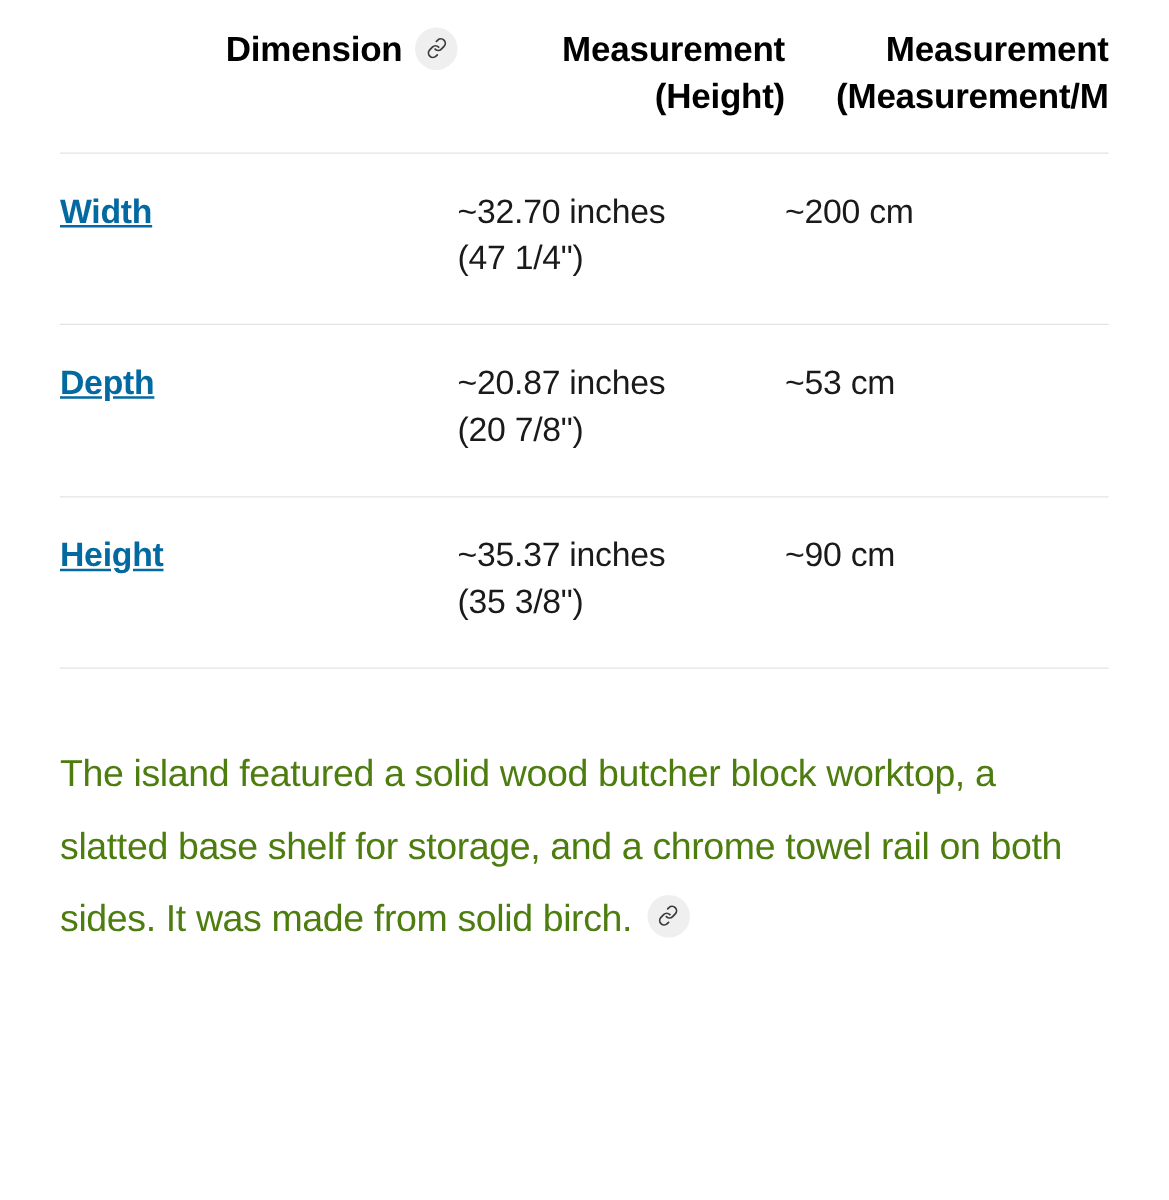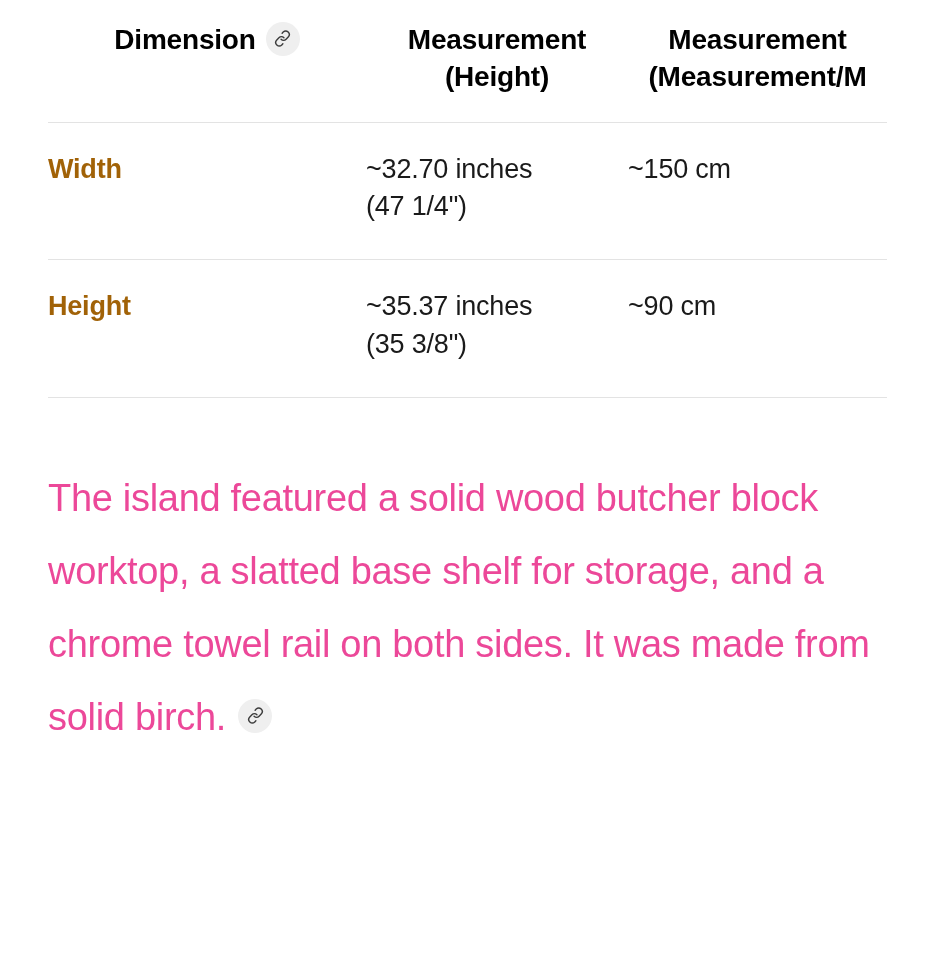--- a/index.html
+++ b/index.html
@@ -25,21 +25,21 @@
   table.dim-table {
     width: 100%;
     border-collapse: collapse;
     table-layout: fixed;
   }
   table.dim-table col.c0 { width: 318px; }
   table.dim-table col.c1 { width: 262px; }
   table.dim-table col.c2 { width: 259px; }
 
   table.dim-table th {
-    text-align: center;
+    text-align: right;
     vertical-align: top;
     font-size: 28px;
     font-weight: bold;
     line-height: 1.32;
     color: #000000;
     padding: 22px 0 26px 0;
     letter-spacing: -0.2px;
     white-space: nowrap;
     overflow: visible;
   }
@@ -52,21 +52,22 @@
   table.dim-table td {
     vertical-align: top;
     font-size: 27px;
     line-height: 1.38;
     color: #1a1a1a;
     padding: 28px 0 34px 0;
     letter-spacing: -0.2px;
   }
   table.dim-table td.dim-label {
     font-weight: bold;
-    color: #a16207;
+    color: #0369a1;
+    text-decoration: underline;
   }
   .meas-line2 {
     display: block;
   }
   .anchor-icon {
     display: inline-flex;
     align-items: center;
     justify-content: center;
     width: 34px;
     height: 34px;
@@ -80,23 +81,23 @@
   .anchor-icon svg {
     width: 17px;
     height: 17px;
     display: block;
   }
   .bottom-rule {
     border-top: 1px solid #e3e3e3;
     margin-top: 0;
   }
   .body-text {
-    font-size: 38px;
+    font-size: 30px;
     line-height: 1.92;
-    color: #ec4899;
+    color: #4d7c0f;
     letter-spacing: -0.3px;
     padding-top: 26px;
     max-width: 840px;
   }
   .body-text .anchor-icon {
     margin-left: 12px;
     top: -4px;
   }
 </style>
 </head>
@@ -130,21 +131,29 @@
         </th>
       </tr>
     </thead>
     <tbody>
       <tr>
         <td class="dim-label">Width</td>
         <td>
           <span>~32.70 inches</span>
           <span class="meas-line2">(47 1/4")</span>
         </td>
-        <td>~150 cm</td>
+        <td>~200 cm</td>
+      </tr>
+      <tr>
+        <td class="dim-label">Depth</td>
+        <td>
+          <span>~20.87 inches</span>
+          <span class="meas-line2">(20 7/8")</span>
+        </td>
+        <td>~53 cm</td>
       </tr>
       <tr>
         <td class="dim-label">Height</td>
         <td>
           <span>~35.37 inches</span>
           <span class="meas-line2">(35 3/8")</span>
         </td>
         <td>~90 cm</td>
       </tr>
     </tbody>

